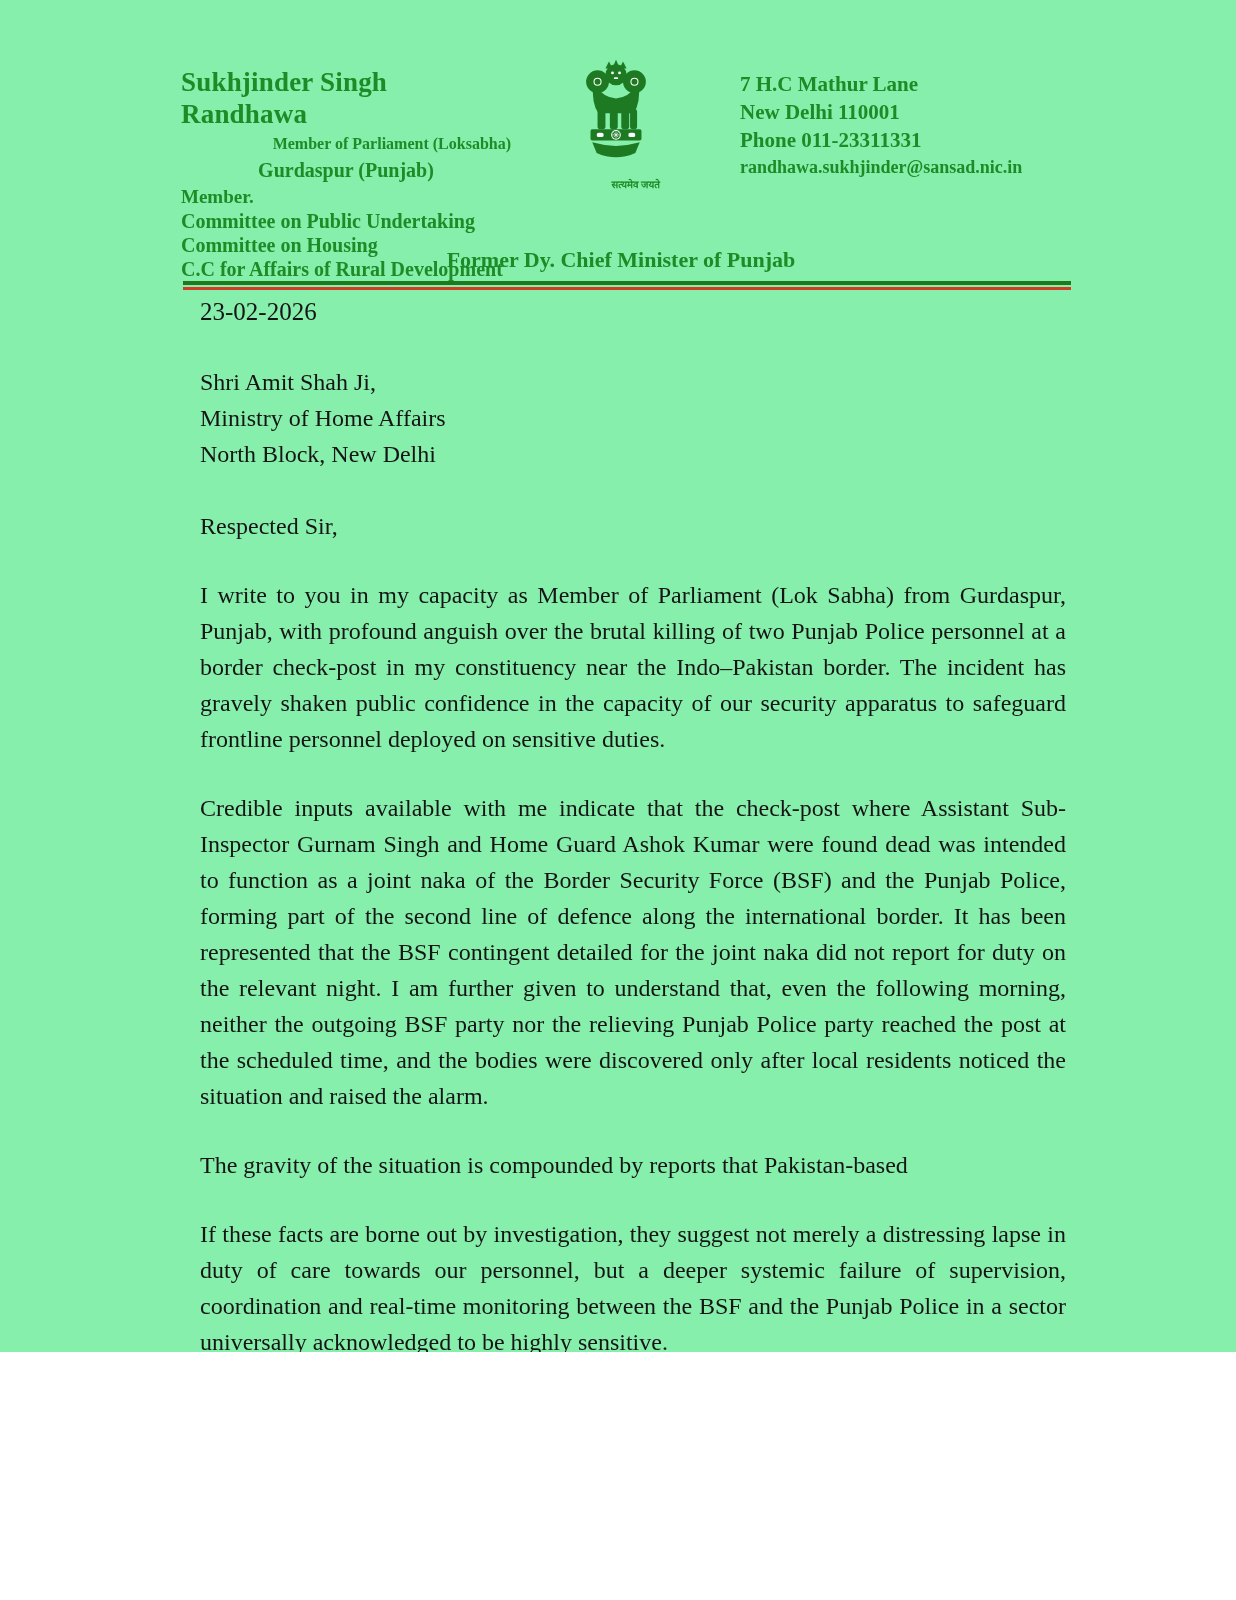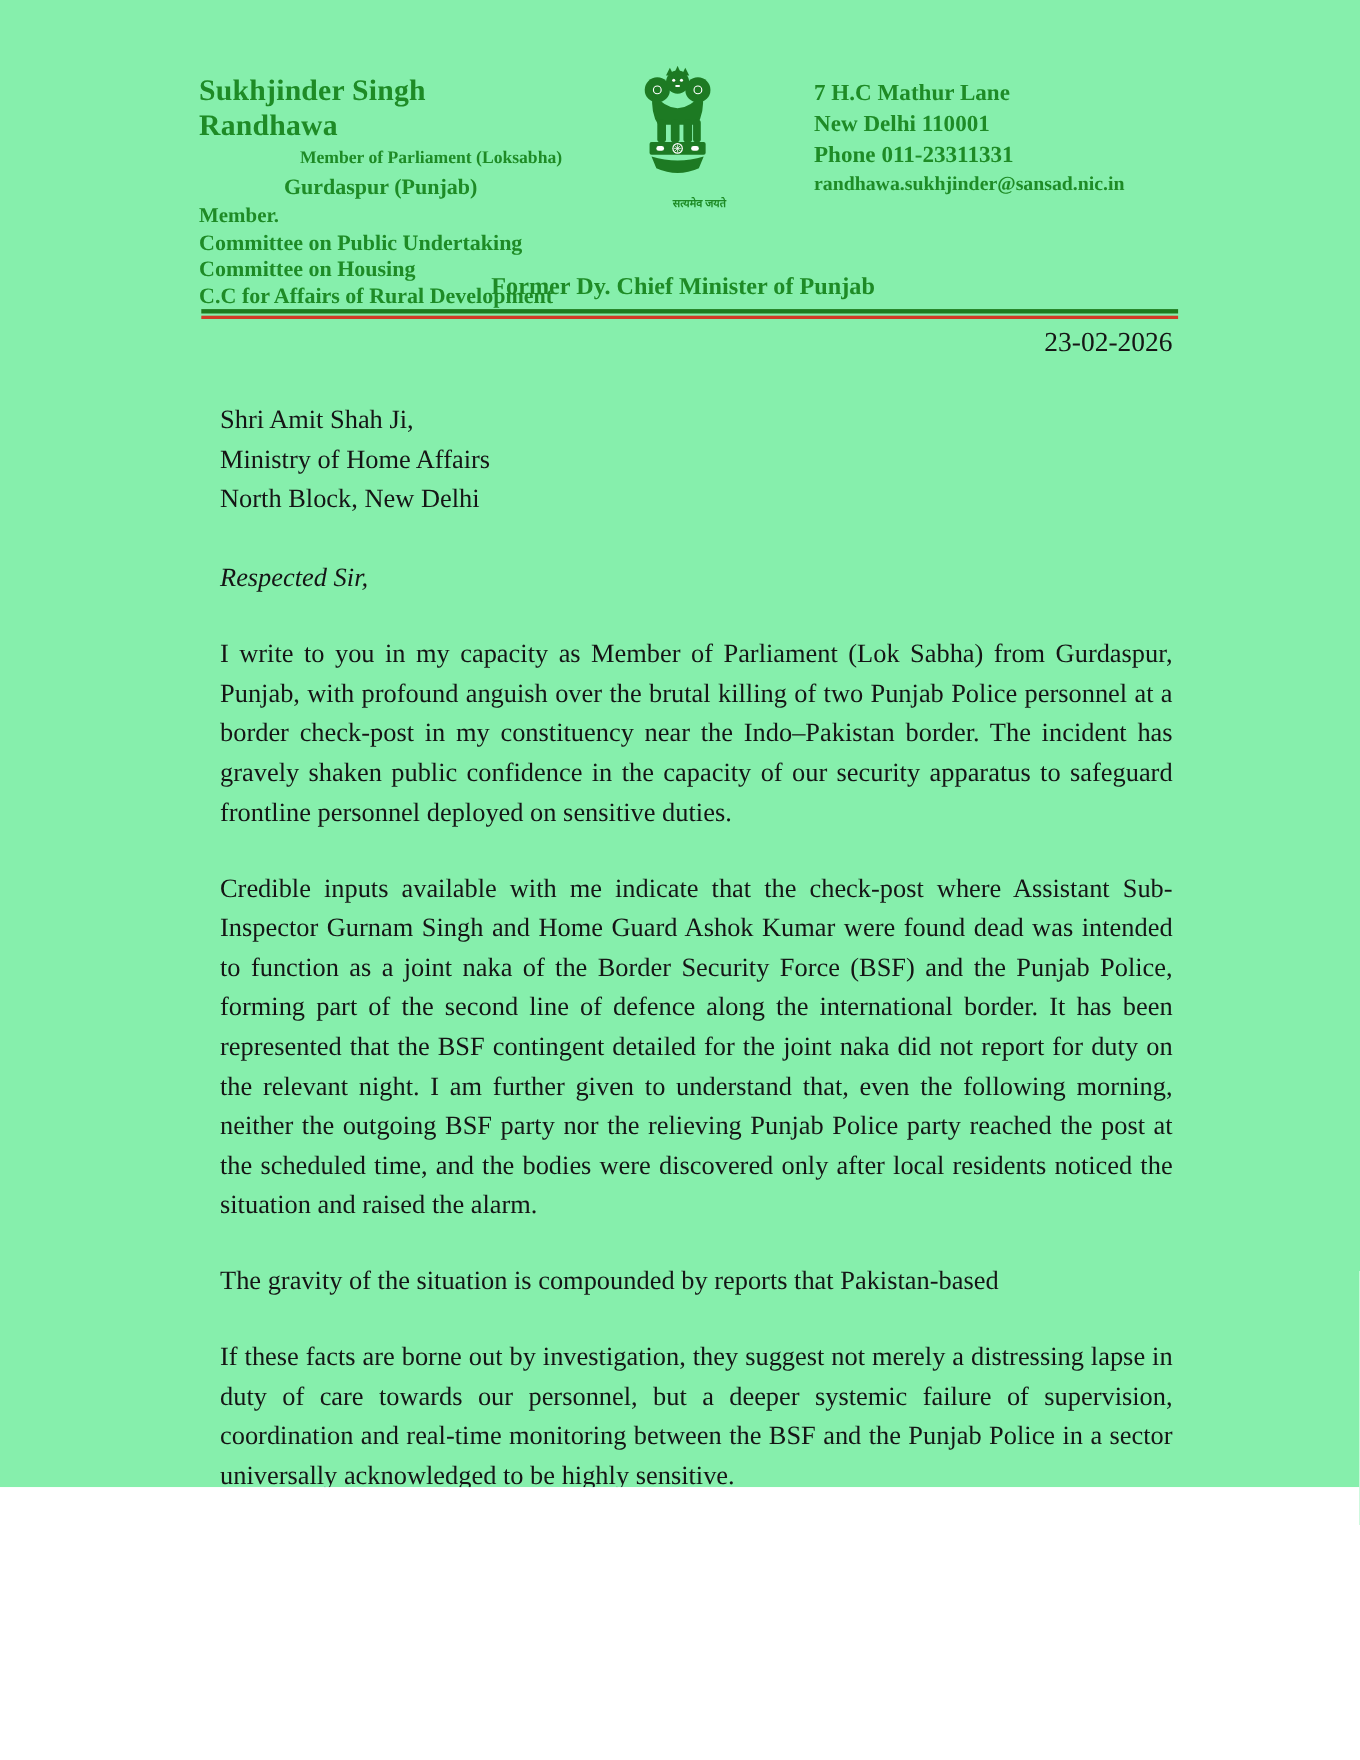--- a/index.html
+++ b/index.html
@@ -44,23 +44,23 @@
 
   .divider { position:absolute; left:183px; top:281px; width:888px; }
   .divider-green { height:4px; background:var(--divider_green, #1e7a1e); }
   .divider-red   { height:3px; background:var(--divider_red, #d23b26); margin-top:2px; }
 
   
   .content {
     position:absolute; left:200px; top:296px; width:866px;
     font-size:24px;
   }
-  .date-line { text-align:right; font-size:25px; line-height:32px; }
+  .date-line { font-size:25px; line-height:32px; }
   .recipient { margin-top:36px; line-height:36px; }
-  .salutation { margin-top:36px; line-height:36px;font-style:italic; }
+  .salutation { margin-top:36px; line-height:36px; }
   .para { margin-top:33px; line-height:36px; text-align:justify; }
 </style>
 </head>
 <body>
 
 <div class="page">
 
   <div class="lh-left">
     <div class="lh-name">Sukhjinder Singh Randhawa</div>
     <div class="lh-title1">Member of Parliament (Loksabha)</div>

